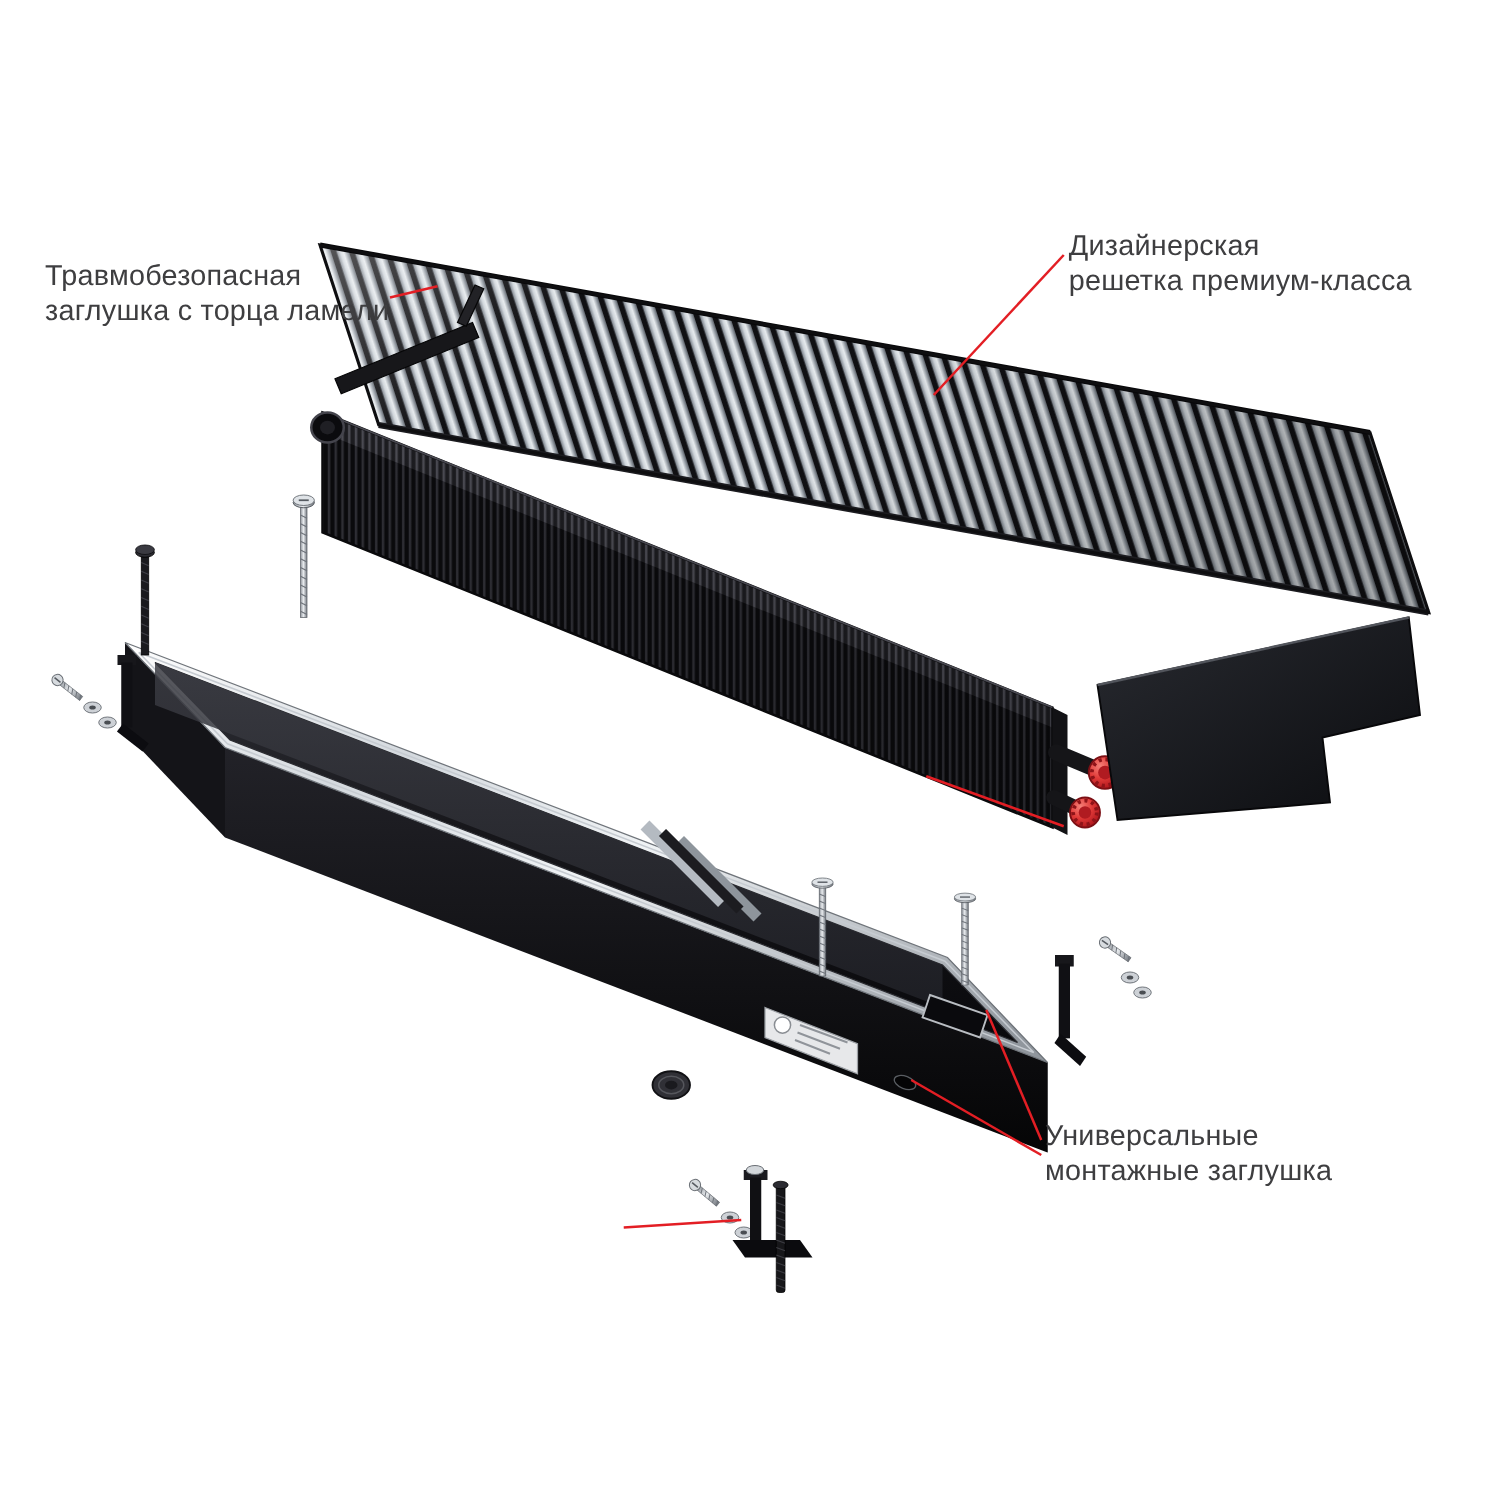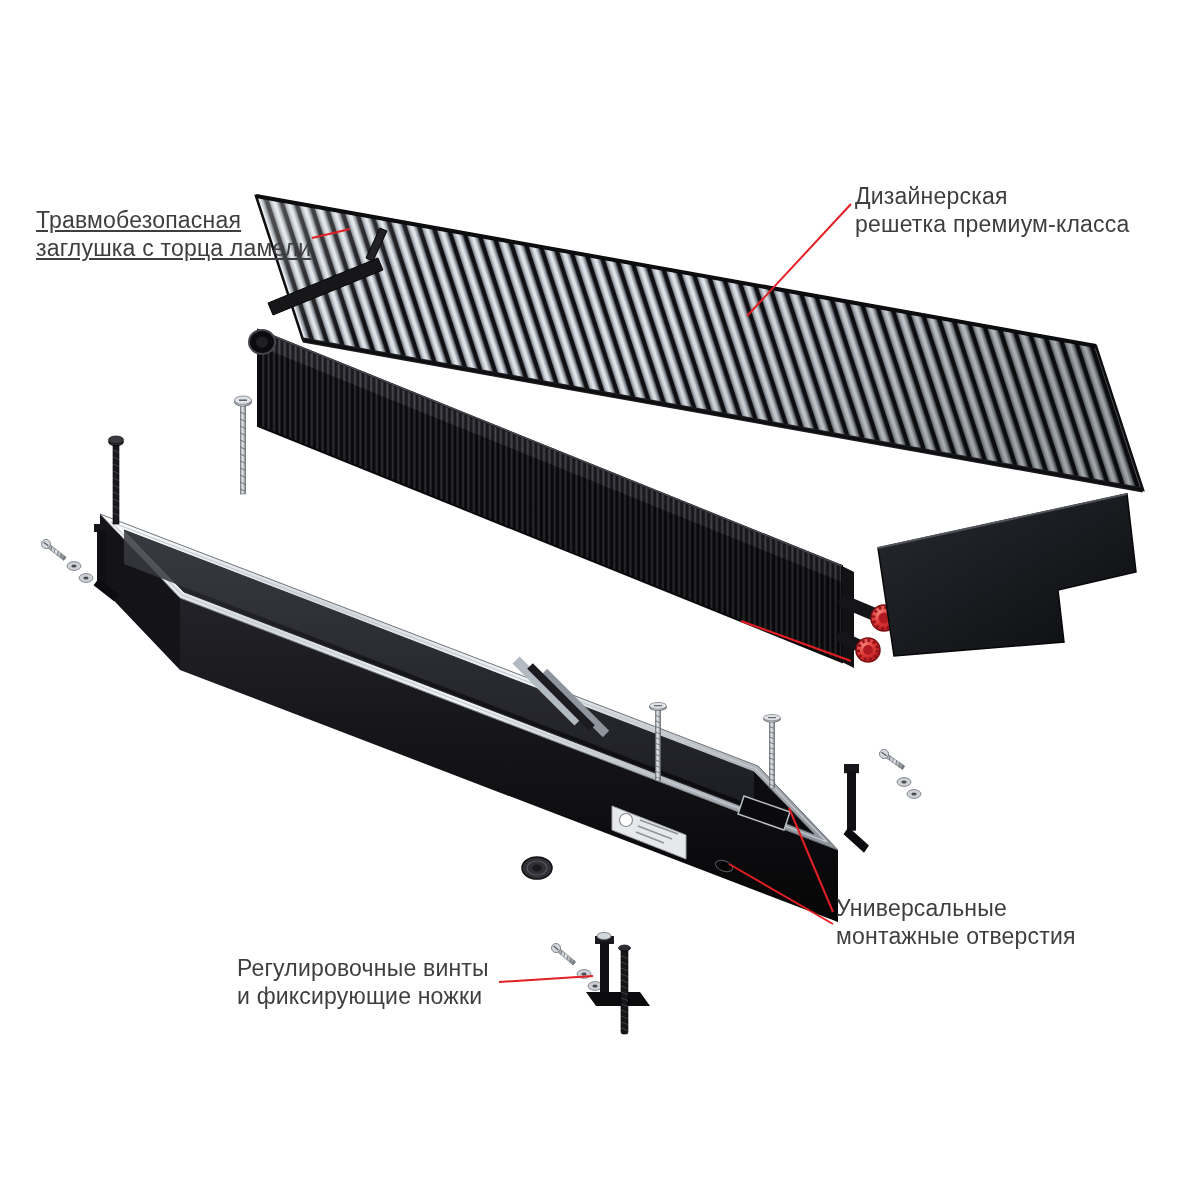--- a/index.html
+++ b/index.html
@@ -231,22 +231,20 @@
   <g>
     <line class="leader" x1="312" y1="238" x2="350" y2="229"></line>
     <line class="leader" x1="851" y1="204" x2="747" y2="316"></line>
     <line class="leader" x1="851" y1="661" x2="741" y2="621"></line>
     <line class="leader" x1="833" y1="912" x2="789" y2="808"></line>
     <line class="leader" x1="833" y1="924" x2="729" y2="864"></line>
     <line class="leader" x1="499" y1="982" x2="593" y2="976"></line>
   </g>
 </svg>
 
-<div class="label" style="left:36px;top:206px;text-decoration:underline;">Травмобезопасная
+<div class="label" style="left:36px;top:206px;">Травмобезопасная
 заглушка с торца ламели</div>
 <div class="label" style="left:855px;top:162px;margin-top:20px;">Дизайнерская
 решетка премиум-класса</div>
 <div class="label" style="left:836px;top:894px;">Универсальные
-монтажные отверстия</div>
-<div class="label" style="left:237px;top:954px;">Регулировочные винты
-и фиксирующие ножки</div>
+монтажные заглушка</div>
 
 </div>
 
 </body></html>

